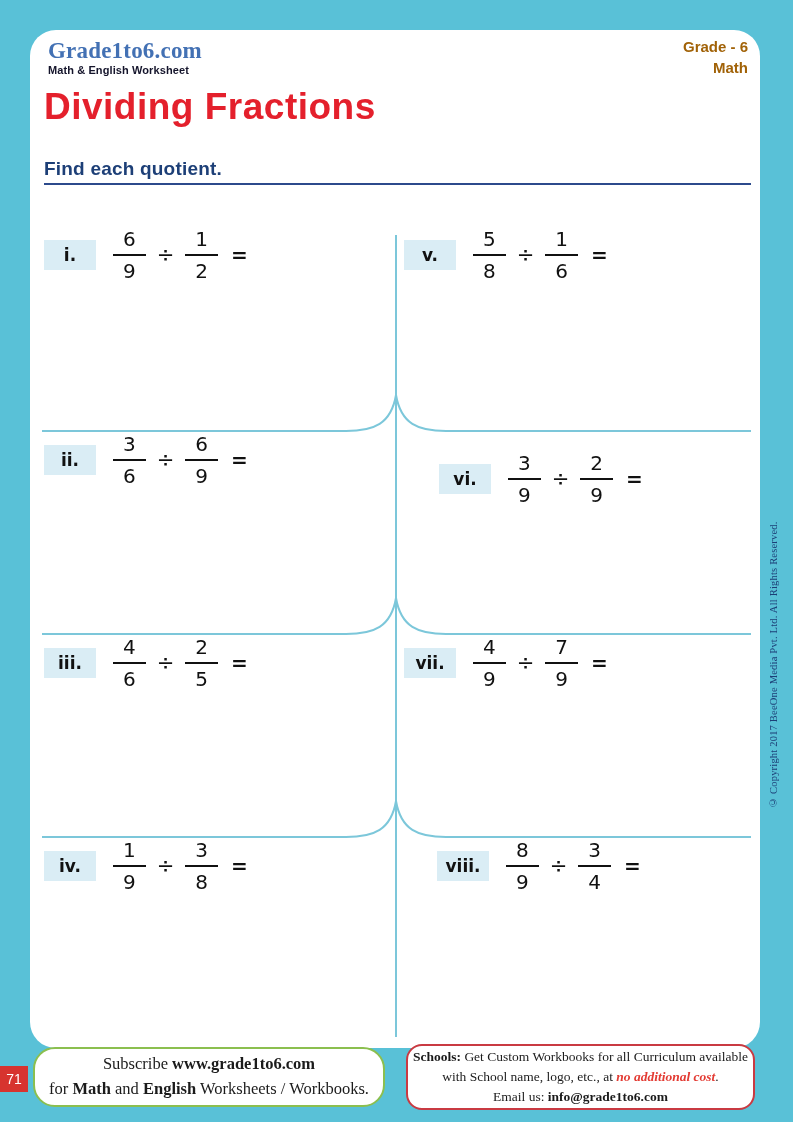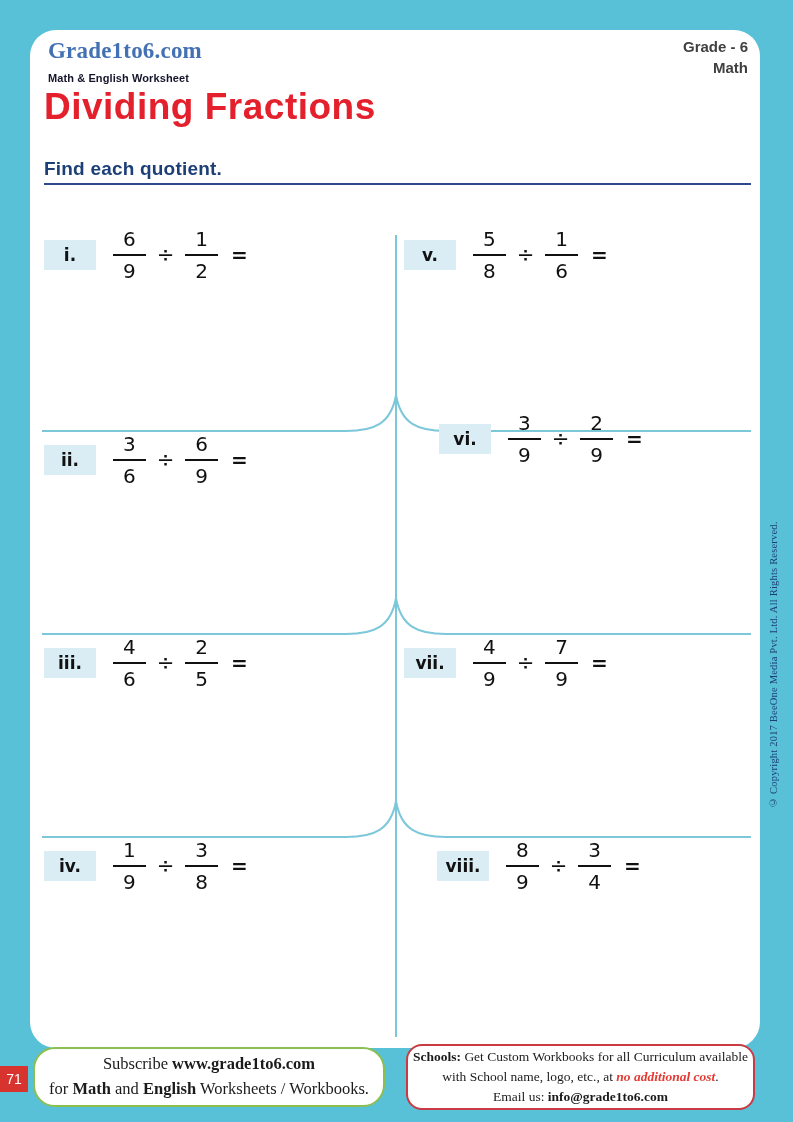--- a/index.html
+++ b/index.html
@@ -15,25 +15,25 @@
     position:absolute;left:30px;top:30px;width:730px;height:1018px;
     background:#ffffff;border-radius:26px;
   }
   
   .logo{position:absolute;left:18px;top:8px;line-height:1.1;}
   .logo-title{
     font-family:"Liberation Serif", serif;font-weight:bold;
     font-size:23px;color:#4371b4;letter-spacing:0.2px;text-align:right;
   }
   .logo-sub{
-    font-size:11px;font-weight:bold;color:#14142b;margin-top:9px;letter-spacing:0.1px;
+    font-size:11px;font-weight:bold;color:#14142b;margin-top:1px;letter-spacing:0.1px;
   }
   .grade-block{
     position:absolute;right:12px;top:6px;text-align:right;
-    font-size:15px;font-weight:bold;color:#404040;line-height:1.4;
+    font-size:15px;font-weight:bold;color:#a16207;line-height:1.4;
   }
   .sheet-title{
     position:absolute;left:14px;top:56px;
     font-size:37px;font-weight:bold;color:#e4202c;letter-spacing:0.5px;
   }
   .instruction{
     position:absolute;left:14px;top:128px;
     font-size:19px;font-weight:bold;color:#1d3f77;letter-spacing:0.2px;
   }
   .rule{
@@ -178,21 +178,21 @@
           <span class="den">8</span>
         </span>
       <span class="op">÷</span>
       <span class="frac">
           <span class="num">1</span>
           <span class="den">6</span>
         </span>
       <span class="eq">=</span>
     </div>
 
-    <div class="problem" style="left:374px;top:382px;padding-left:35px;">
+    <div class="problem" style="left:374px;top:422px;padding-left:35px;">
       <span class="badge">vi.</span>
       <span class="frac">
           <span class="num">3</span>
           <span class="den">9</span>
         </span>
       <span class="op">÷</span>
       <span class="frac">
           <span class="num">2</span>
           <span class="den">9</span>
         </span>

